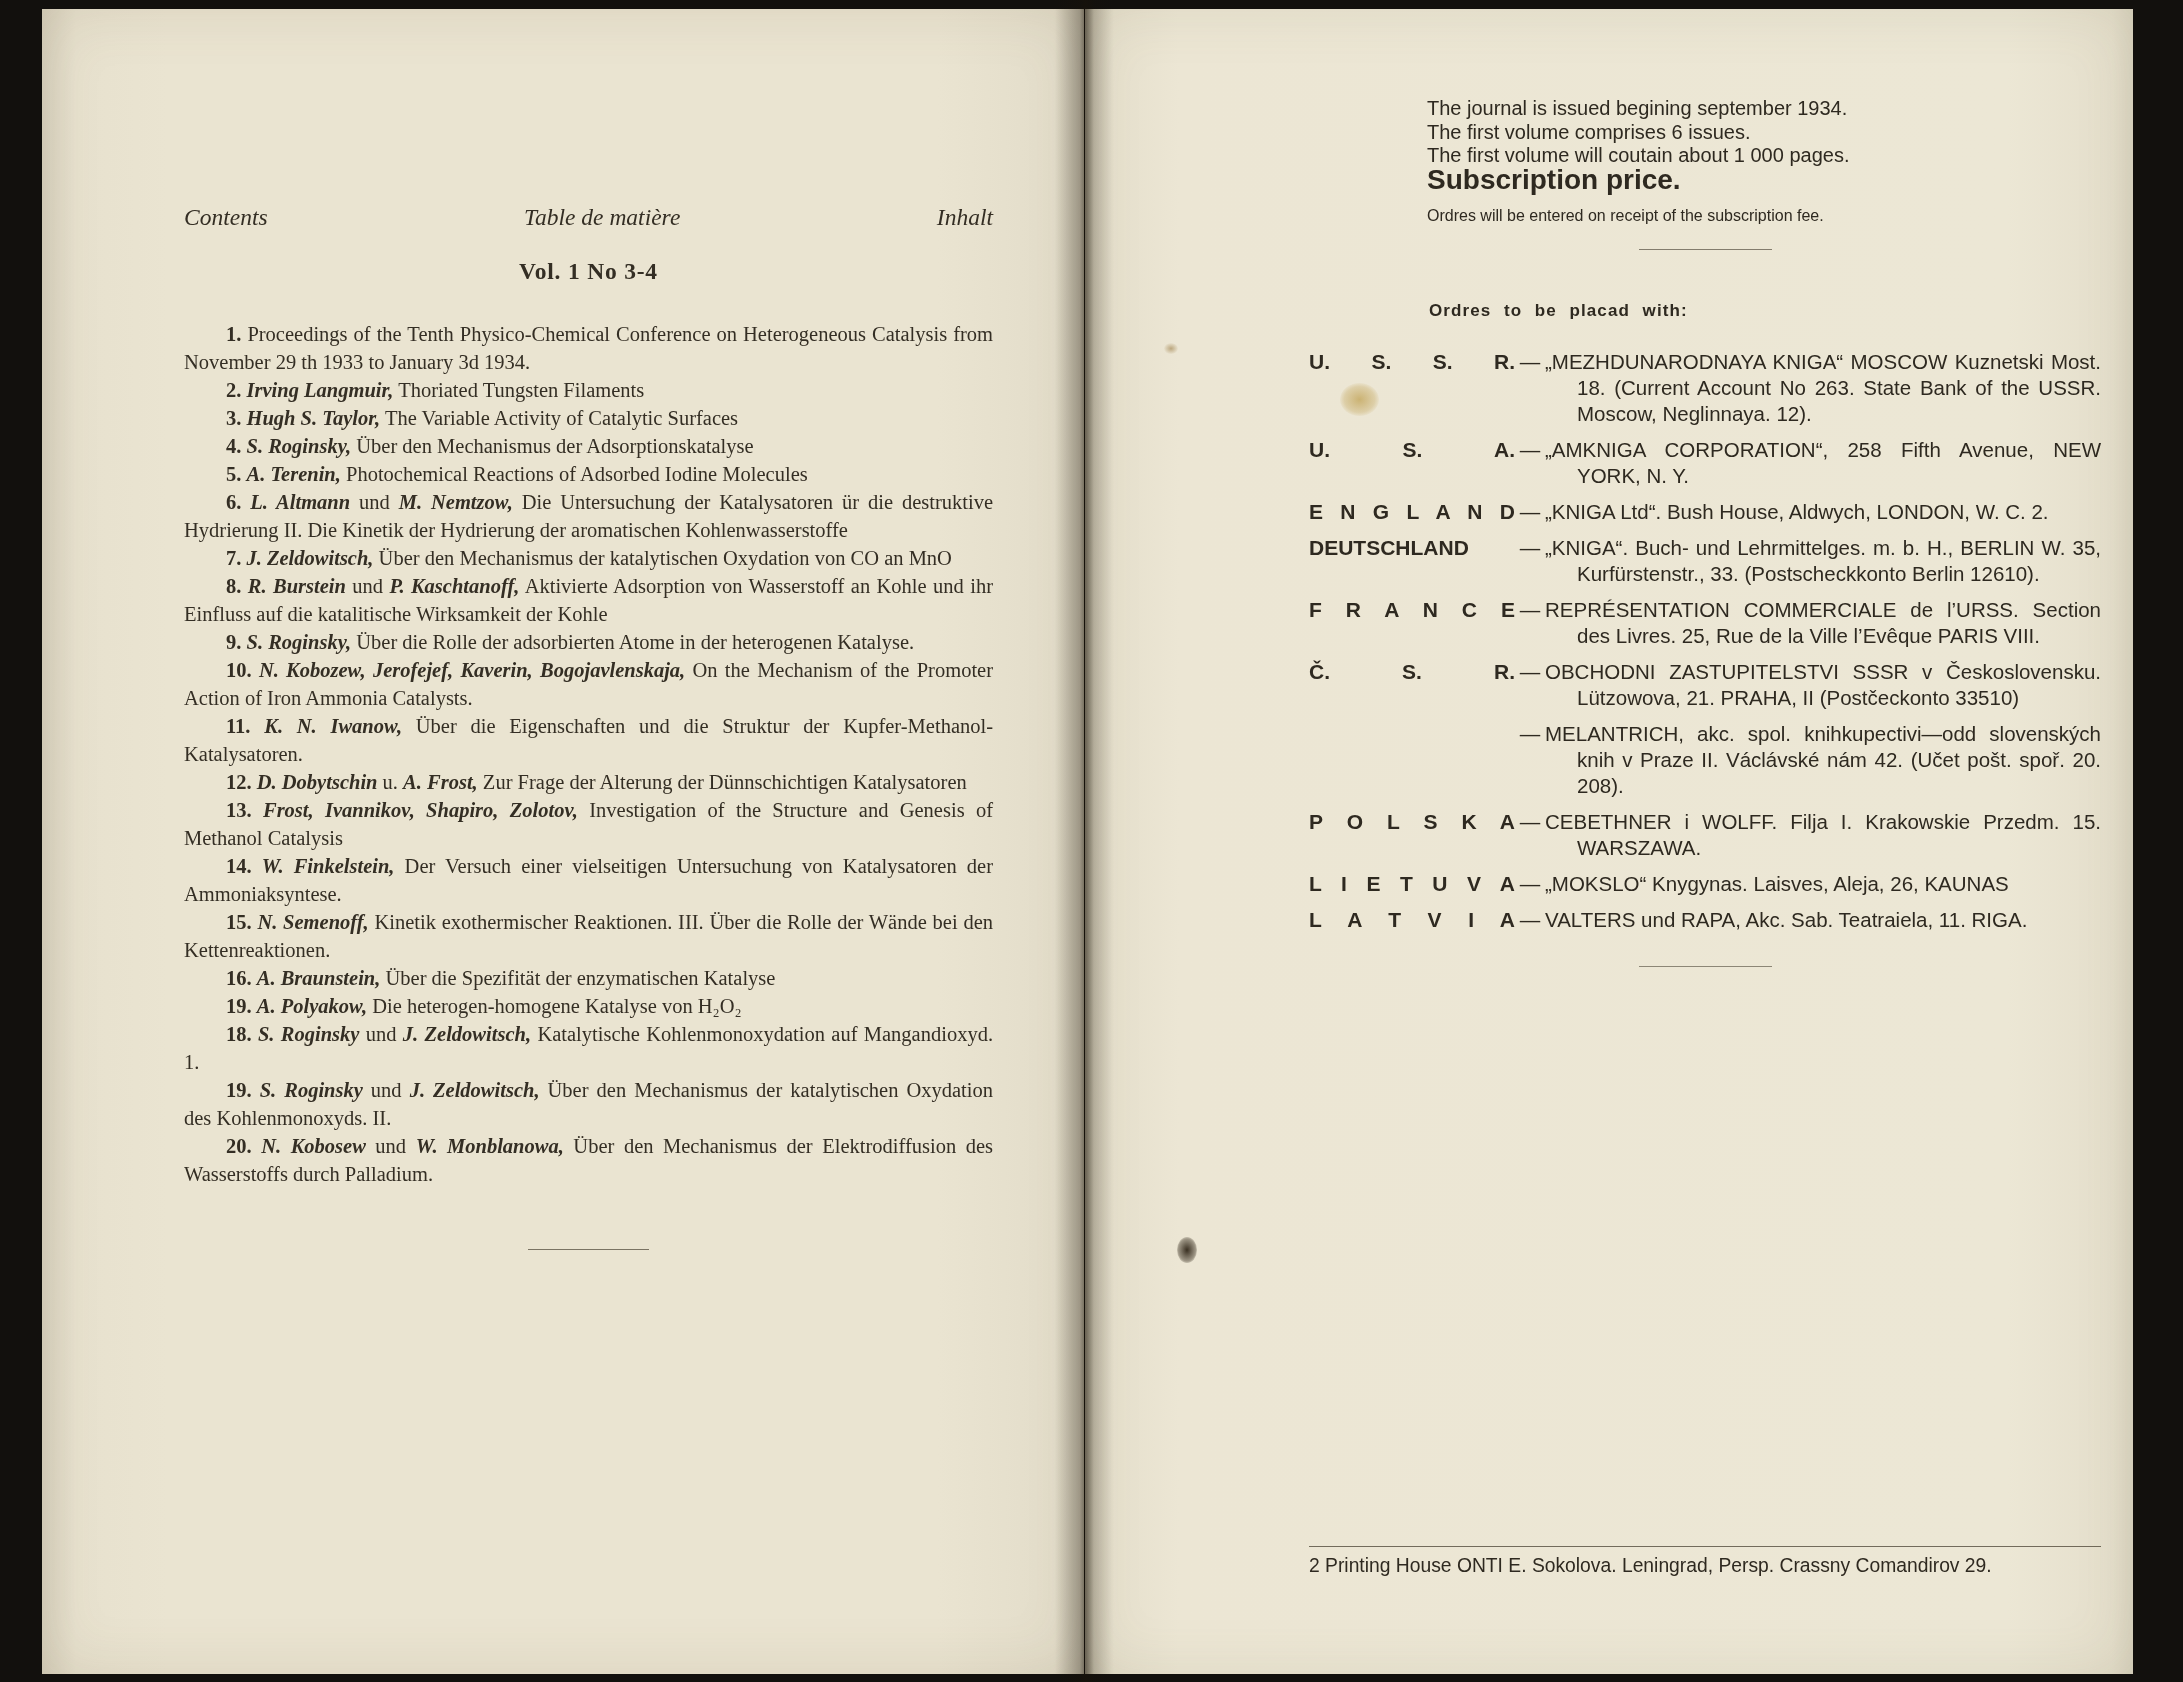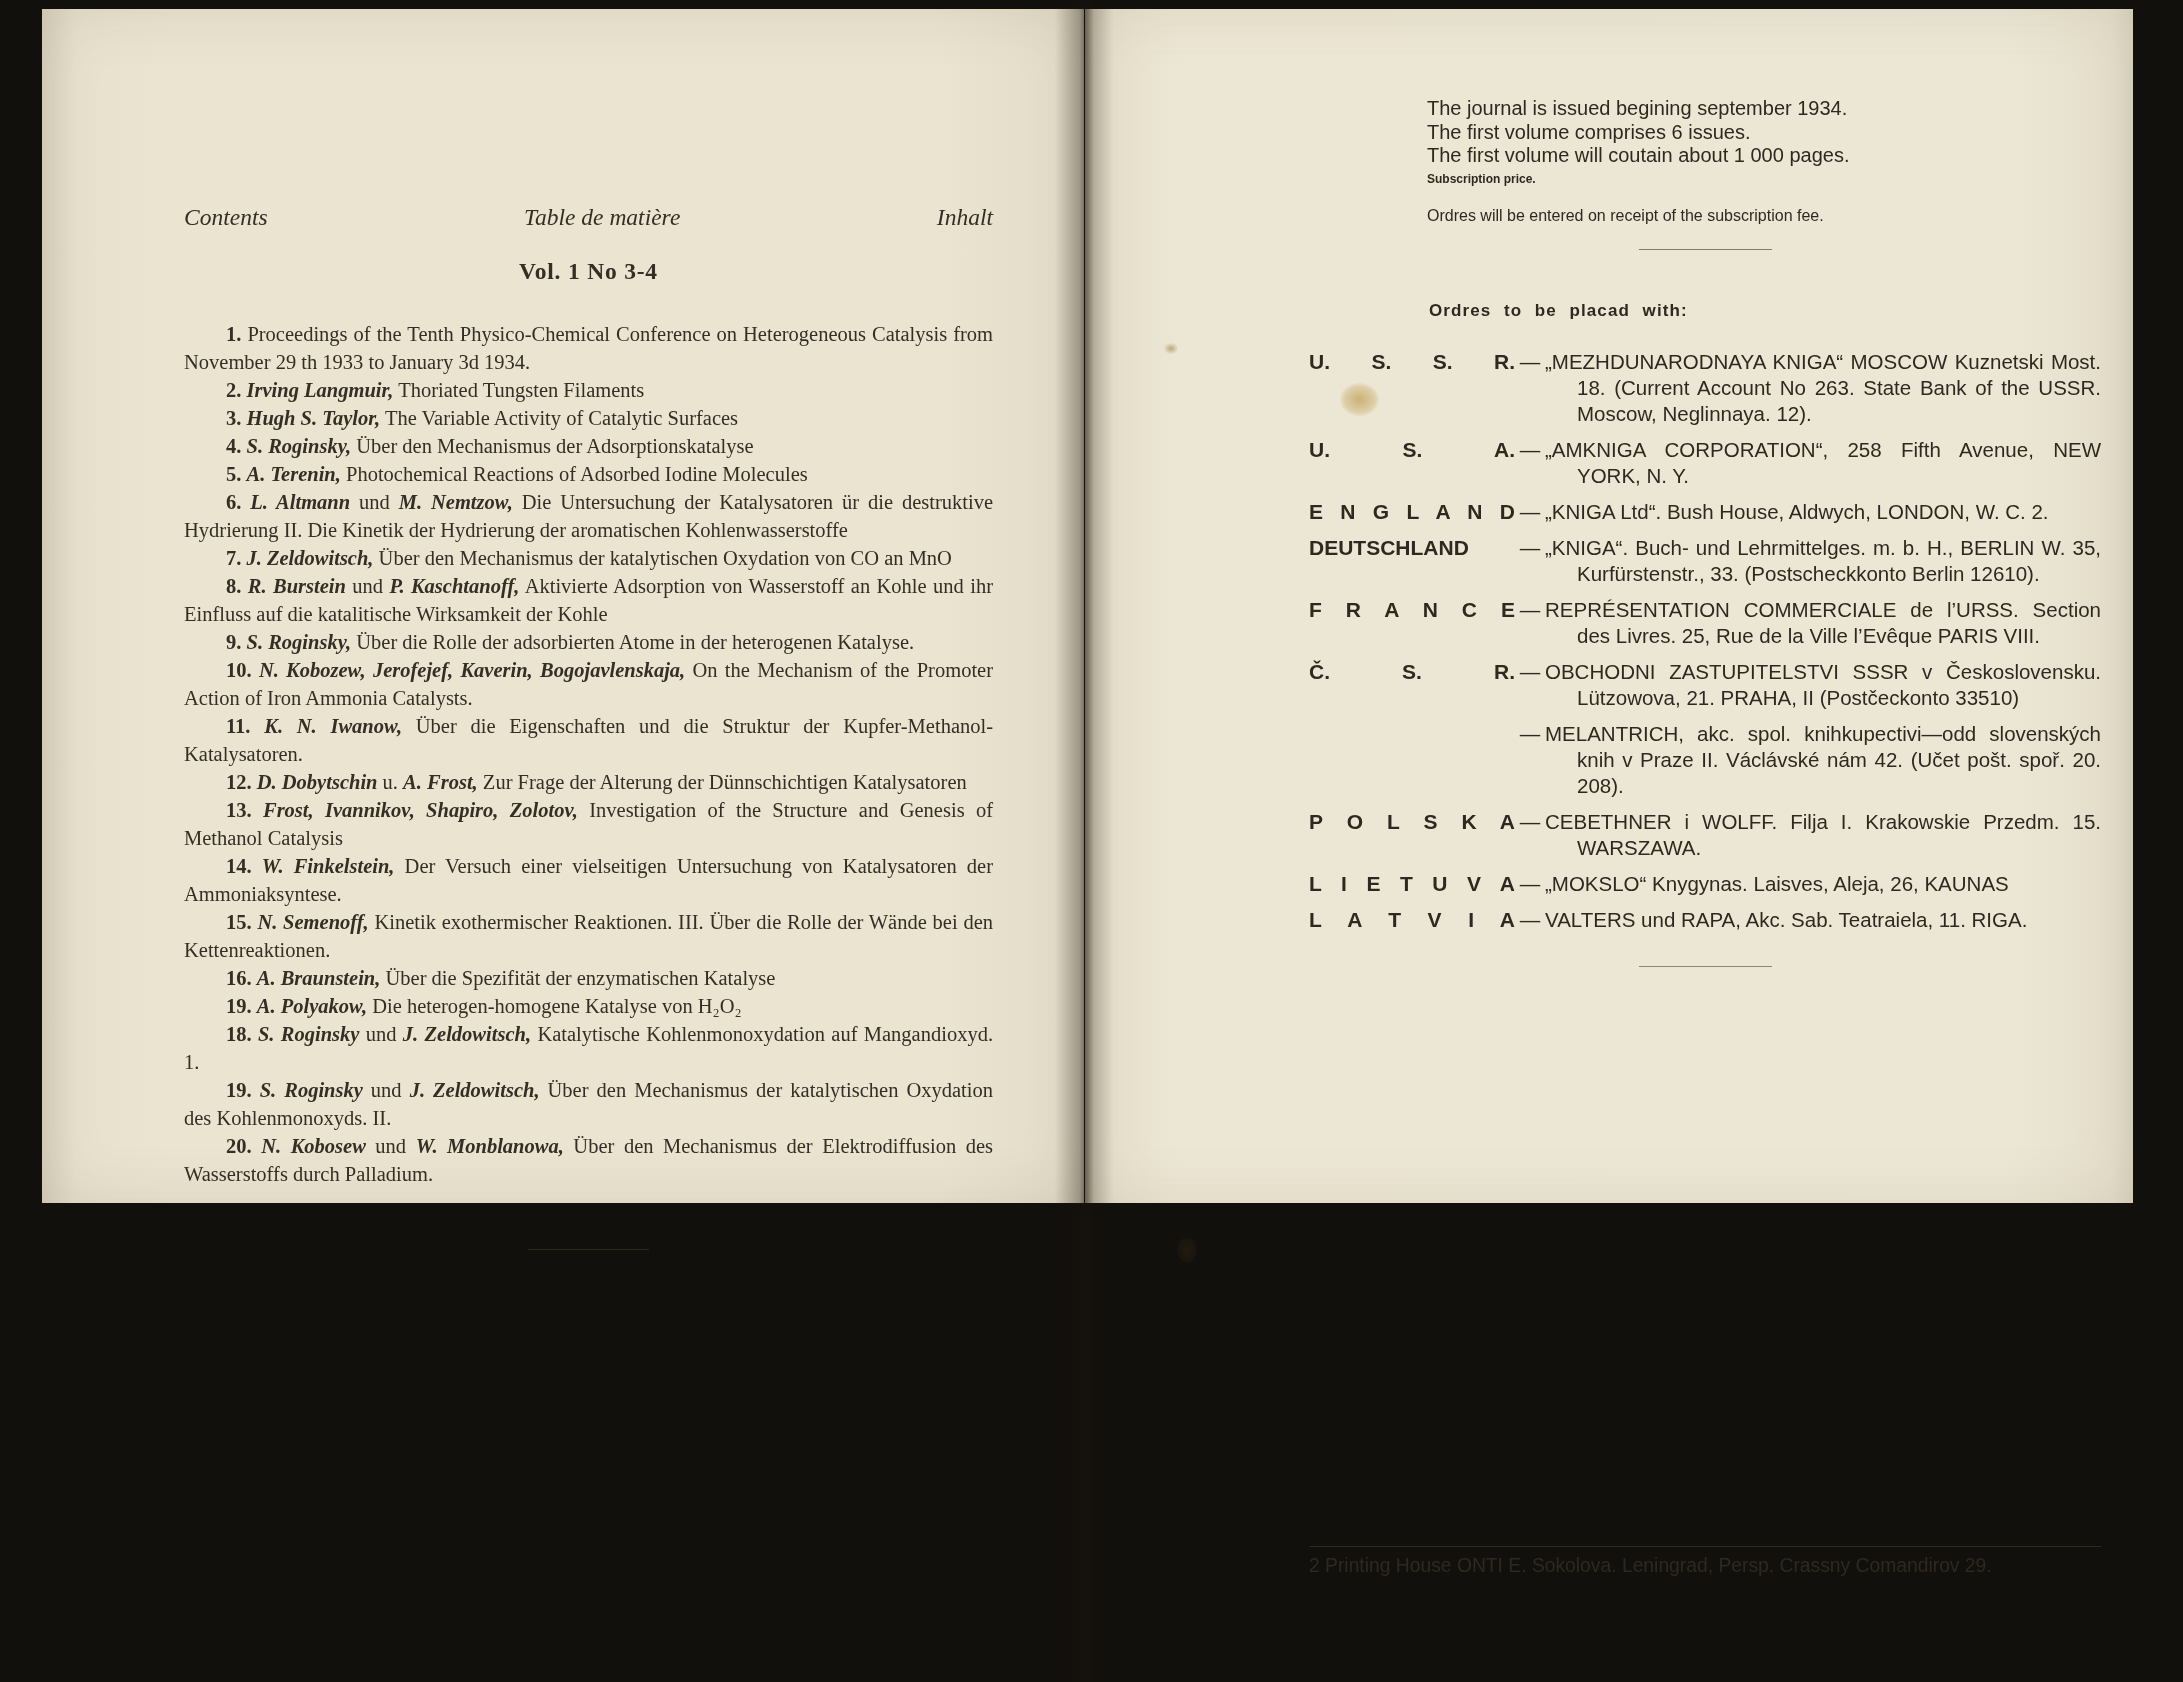--- a/index.html
+++ b/index.html
@@ -5,21 +5,21 @@
   * { box-sizing: border-box; margin: 0; padding: 0; }
   html, body { background: #12100d; }
   body {
     width: 2183px; height: 1683px;
     font-family: "Liberation Serif", serif;
     color: #342e24;
     overflow: hidden;
   }
   .scan { position: relative; width: 2183px; height: 1683px; background: #12100d; overflow: hidden; }
 
-  .page { position: absolute; top: 9px; height: 1194px; }
+  .page { position: absolute; top: 9px; height: 1665px; }
   .page-left {
     left: 42px; width: 1042px;
     background: linear-gradient(90deg, #d8d2bf 0px, #e7e1ce 34px, #eae4d1 12%, #eae4d1 86%, #e3ddca 97%, #d6d0bd 100%);
     box-shadow: inset 0 0 61px rgba(110,95,55,0.14);
   }
   .page-right {
     left: 1085px; width: 1048px;
     background: linear-gradient(90deg, #d6cfbb 0px, #e6e0cd 26.5px, #ece6d4 9%, #ece7d5 88%, #e5dfcc 98%, #dbd5c2 100%);
     box-shadow: inset 0 0 61px rgba(110,95,55,0.12);
   }
@@ -39,21 +39,21 @@
   .seg-p { }
   .left-rule { width: 121px; border-top: 1.5px solid rgba(62,54,40,0.65); margin: 61px auto 0 auto; }
 
   
   .right-inner {
     position: absolute; left: 224px; right: 32px; top: 88px;
     font-family: "Liberation Sans", sans-serif; font-size: 20px; line-height: 25px; color: #2e2920;
   }
   .intro { margin-left: 118px; font-size: 20px; line-height: 23.5px; }
   .intro .line { }
-  .sub-label { font-weight: bold; margin-left: 118px; font-size: 12px; line-height: 23.5px; }
+  .sub-label { font-weight: bold; margin-left: 118px; font-size: 28px; line-height: 23.5px; }
   .prices { margin-left: 284px; font-size: 20px; line-height: 25px; white-space: pre; }
   .orders-note { margin-left: 118px; margin-top: 12px; font-size: 16px; }
   .rule-short { width: 133px; border-top: 1.5px solid rgba(62,54,40,0.6); margin: 21px auto 18px auto; }
   .orders-heading { font-weight: bold; font-size: 17px; margin-left: 120px; letter-spacing: 1.1px; word-spacing: 6.8px; margin-top: 48px; }
   .dist-list { margin-top: 26px; }
   .dist-row { display: flex; margin-bottom: 10px; font-size: 20.5px; line-height: 26px; }
   .dist-country {
     flex: 0 0 206px; font-weight: bold; font-size: 21px;
     text-align: justify; text-align-last: justify; -moz-text-align-last: justify;
   }

